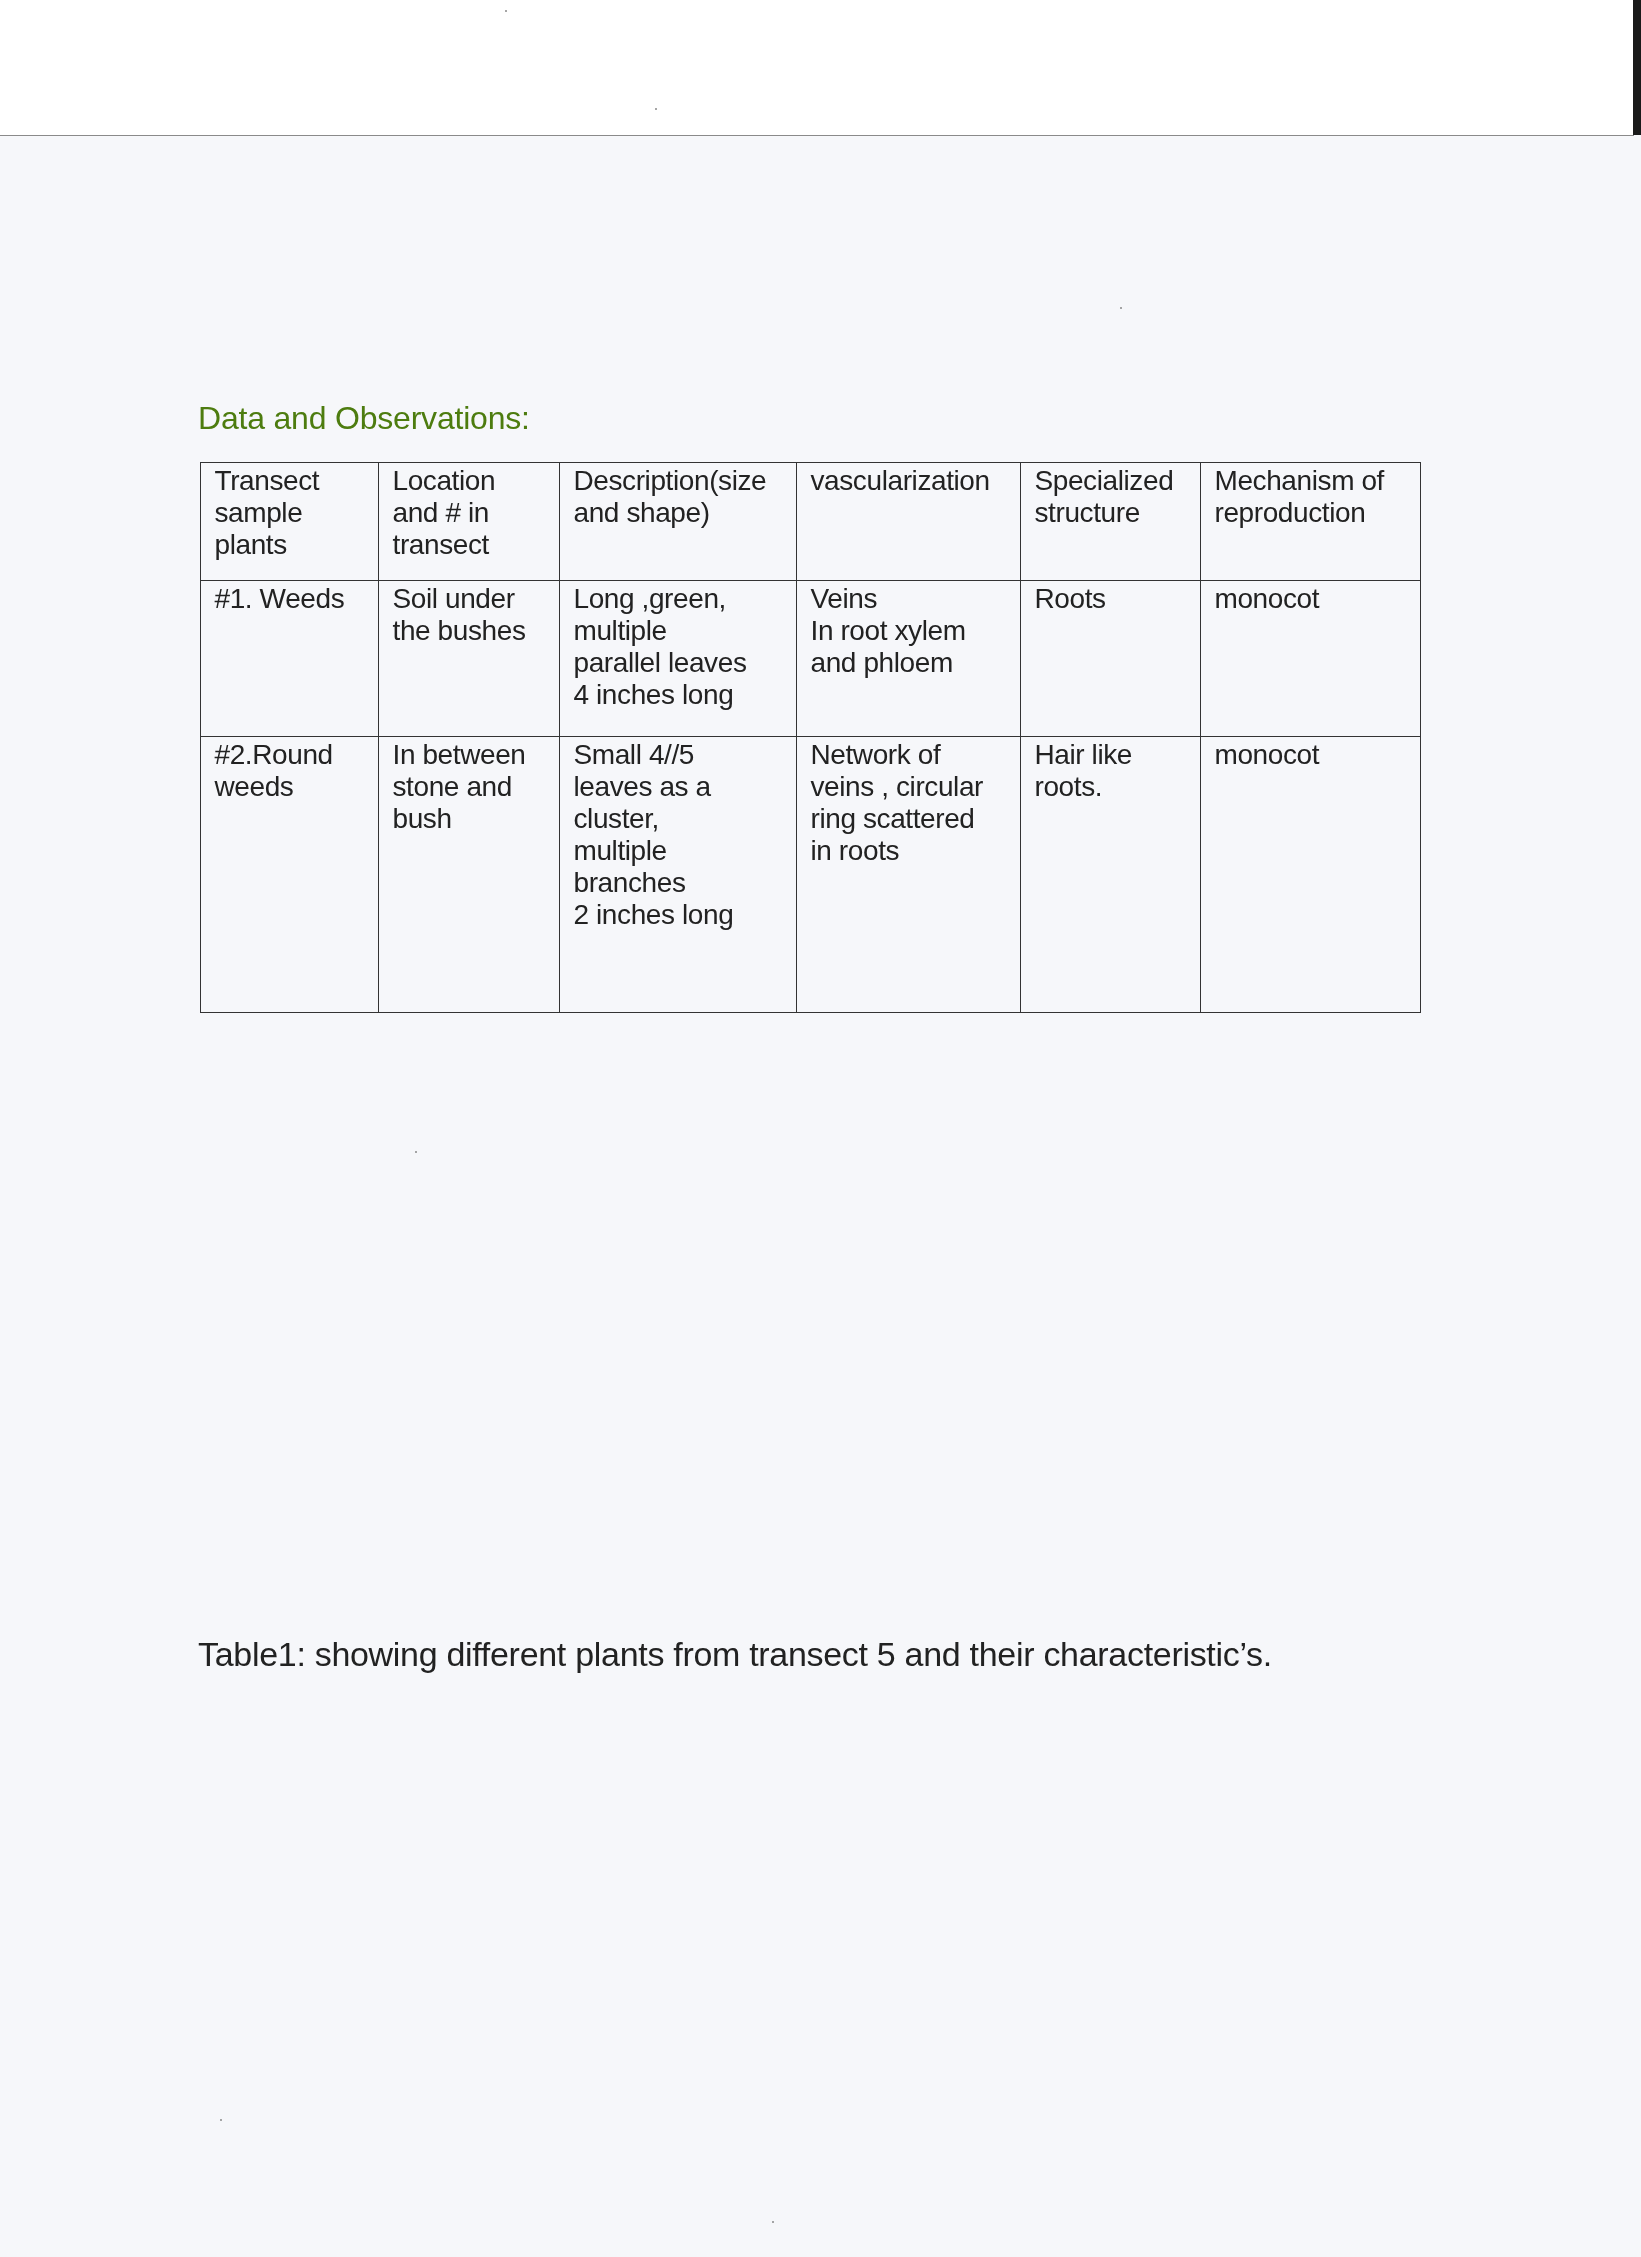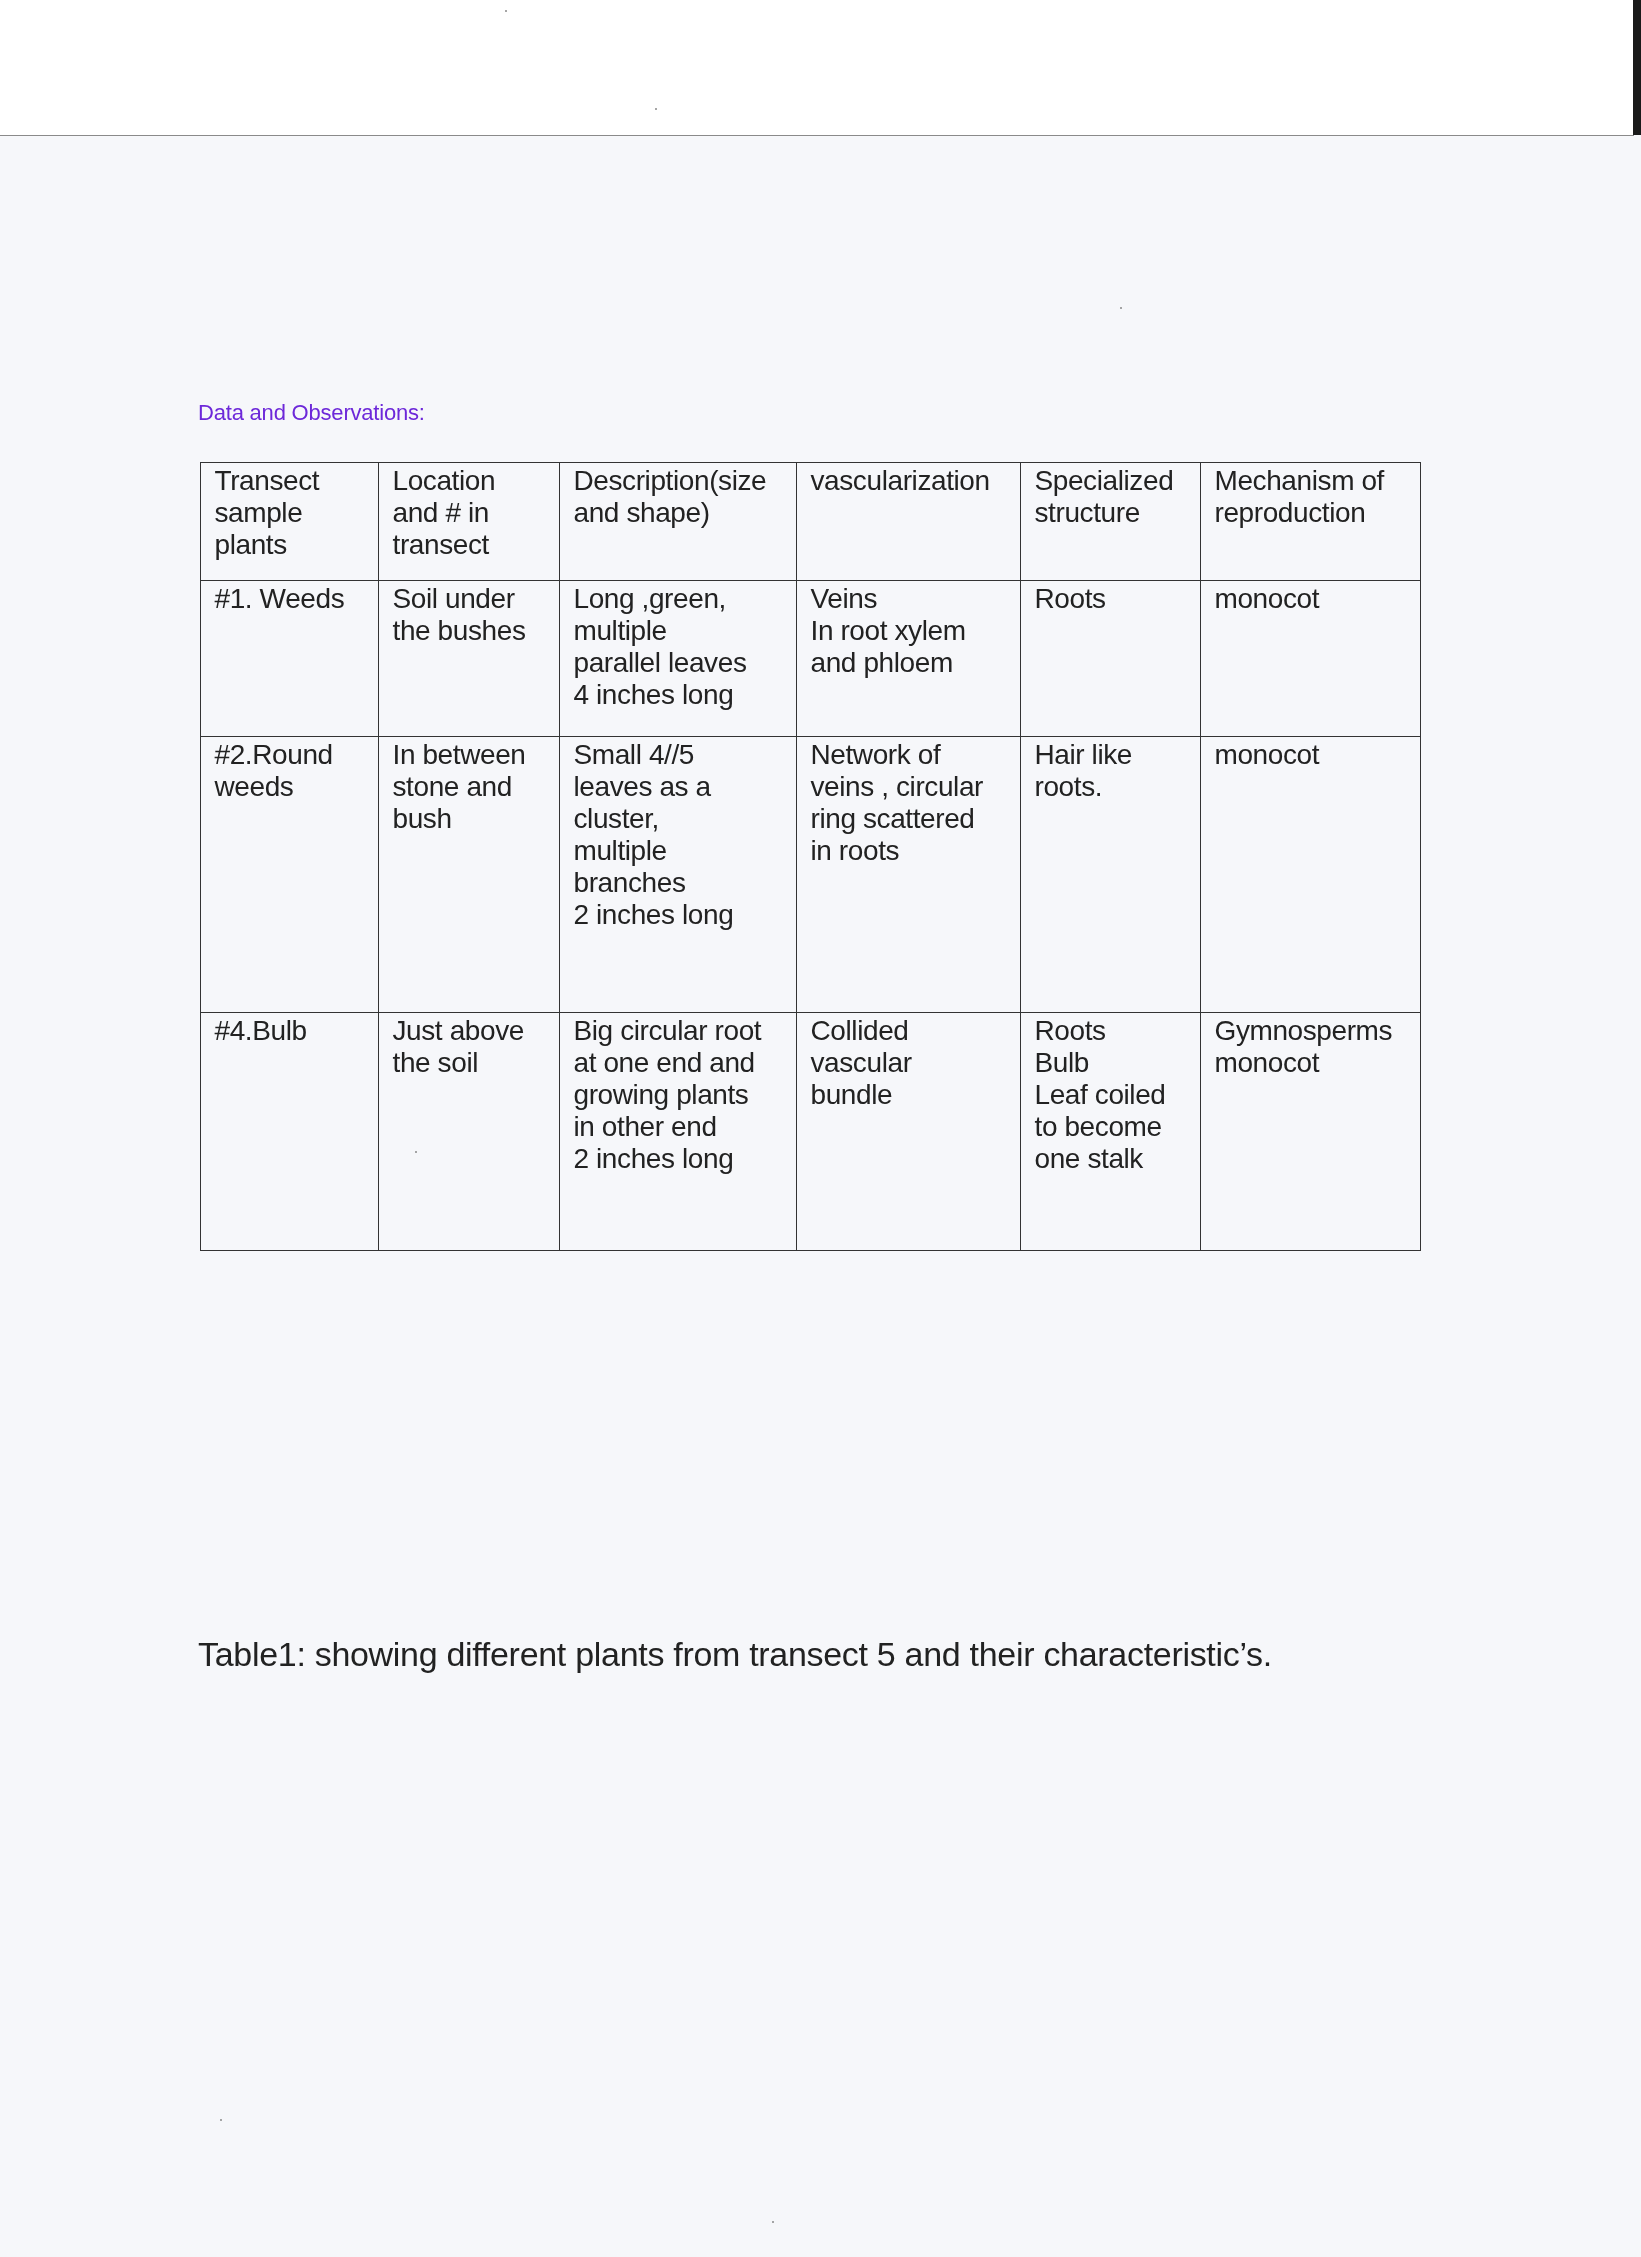--- a/index.html
+++ b/index.html
@@ -34,22 +34,22 @@
       position: absolute;
       left: 0; top: 137px;
       width: 1641px;
       height: 2120px;
       background: #f6f7fa;
     }
     .section-title {
       position: absolute;
       left: 198px;
       top: 400px;
-      font-size: 22px;
-      color: #6d28d9;
+      font-size: 32px;
+      color: #4d7c0f;
       letter-spacing: -0.2px;
     }
     table.obs {
       position: absolute;
       left: 200px;
       top: 462px;
       border-collapse: collapse;
       table-layout: fixed;
       width: 1218px;
       font-size: 28px;
@@ -160,37 +160,17 @@
 branches
 2 inches long</td>
     <td>Network of
 veins , circular
 ring scattered
 in roots</td>
     <td>Hair like
 roots.</td>
     <td>monocot</td>
   </tr>
-  <tr class="r4">
-    <td>#4.Bulb</td>
-    <td>Just above
-the soil</td>
-    <td>Big circular root
-at one end and
-growing plants
-in other end
-2 inches long</td>
-    <td>Collided
-vascular
-bundle</td>
-    <td>Roots
-Bulb
-Leaf coiled
-to become
-one stalk</td>
-    <td>Gymnosperms
-monocot</td>
-  </tr>
 </tbody>
   </table>
 
 <div class="caption">Table1: showing different plants from transect 5 and their characteristic’s.</div>
 
 
 </body></html>

